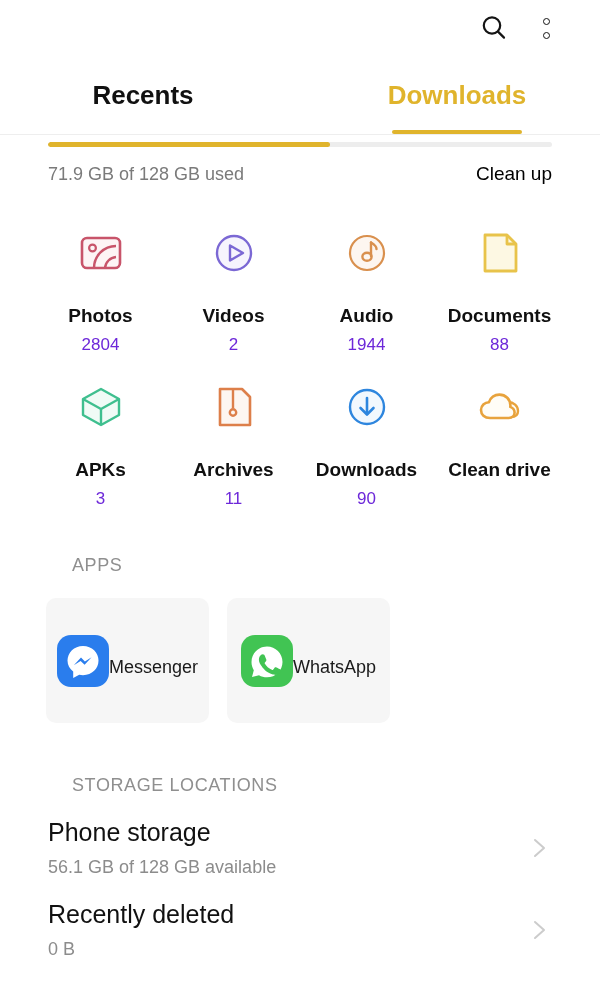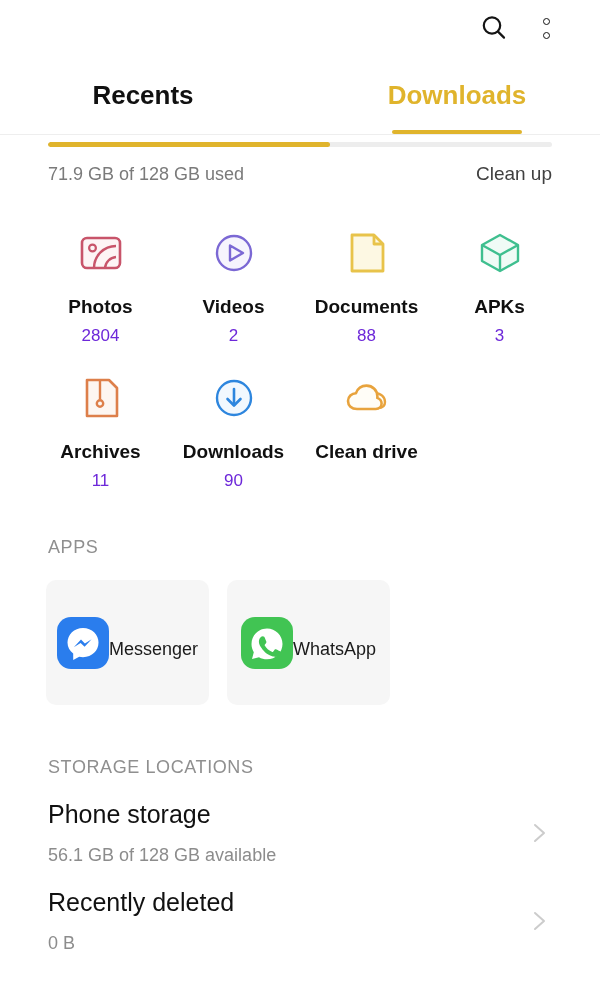--- a/index.html
+++ b/index.html
@@ -95,21 +95,21 @@
     align-items: center;
     justify-content: space-between;
     margin-top: 16px;
   }
   .summary-text {
     font-size: 18px;
     color: #7a7a7a;
   }
   .cleanup-link {
     font-size: 19px;
-    color: #404040;
+    color: #000000;
   }
 
   
   .category-grid {
     margin-top: 38px;
     padding: 0 34px;
     display: grid;
     grid-template-columns: repeat(4, 1fr);
     row-gap: 22px;
   }
@@ -118,39 +118,39 @@
     flex-direction: column;
     align-items: center;
   }
   .cat-icon {
     height: 60px;
     display: flex;
     align-items: center;
     justify-content: center;
   }
   .cat-label {
-    margin-top: 13px;
+    margin-top: 22px;
     font-size: 19px;
     font-weight: bold;
     color: #101010;
     white-space: nowrap;
   }
   .cat-count {
     margin-top: 8px;
     font-size: 17px;
     color: #6d28d9;
     min-height: 20px;
   }
 
   
   .section-title {
     font-size: 18px;
     color: #8f8f8f;
     letter-spacing: 0.6px;
-    padding: 0 48px;
+    padding: 0 72px;
   }
 
   
   .apps-section { margin-top: 46px; }
   .apps-row {
     margin-top: 22px;
     padding: 0 46px;
     display: flex;
     gap: 18px;
   }
@@ -173,21 +173,21 @@
 
   
   .locations-section { margin-top: 52px; }
   .location-row {
     padding: 0 48px;
     margin-top: 22px;
     display: flex;
     align-items: center;
     justify-content: space-between;
   }
-  .location-text { display: flex; flex-direction: column; gap: 6px; }
+  .location-text { display: flex; flex-direction: column; }
   .location-title {
     font-size: 25px;
     color: #111111;
   }
   .location-sub {
     margin-top: 10px;
     font-size: 18px;
     color: #8c8c8c;
   }
   .chevron {
@@ -252,20 +252,32 @@
       </div>
       <div class="category-cell">
         <div class="cat-icon">
           <svg width="52" height="52" viewBox="0 0 52 52">
             <circle cx="26" cy="26" r="17" fill="#f6f4fd" stroke="#7b68d4" stroke-width="2.4"></circle>
             <path d="M22 18.5 L35 26 L22 33.5 Z" fill="none" stroke="#7b68d4" stroke-width="2.4" stroke-linejoin="round"></path>
           </svg>
         </div>
         <div class="cat-label">Videos</div>
         <div class="cat-count">2</div>
+      </div>
+      <div class="category-cell">
+        <div class="cat-icon">
+          <svg width="52" height="52" viewBox="0 0 52 52">
+            <circle cx="26" cy="26" r="17" fill="#fdf6f0" stroke="#d9904e" stroke-width="2.2"></circle>
+            <path d="M30 15.5 L30 29" fill="none" stroke="#d9904e" stroke-width="2.4" stroke-linecap="round"></path>
+            <path d="M30 15.5 C33.5 17.5 35.5 19 35.5 22" fill="none" stroke="#d9904e" stroke-width="2.4" stroke-linecap="round"></path>
+            <ellipse cx="26" cy="29.8" rx="4.6" ry="4" fill="none" stroke="#d9904e" stroke-width="2.4"></ellipse>
+          </svg>
+        </div>
+        <div class="cat-label">Audio</div>
+        <div class="cat-count">1944</div>
       </div>
       <div class="category-cell">
         <div class="cat-icon">
           <svg width="52" height="52" viewBox="0 0 52 52">
             <path d="M11 8 H33 L42 17 V44 H11 Z" fill="#fdf8e3" stroke="#e8c34a" stroke-width="2.8" stroke-linejoin="round"></path>
             <path d="M33 8 V17 H42" fill="none" stroke="#e8c34a" stroke-width="2.8" stroke-linejoin="round"></path>
           </svg>
         </div>
         <div class="cat-label">Documents</div>
         <div class="cat-count">88</div>

